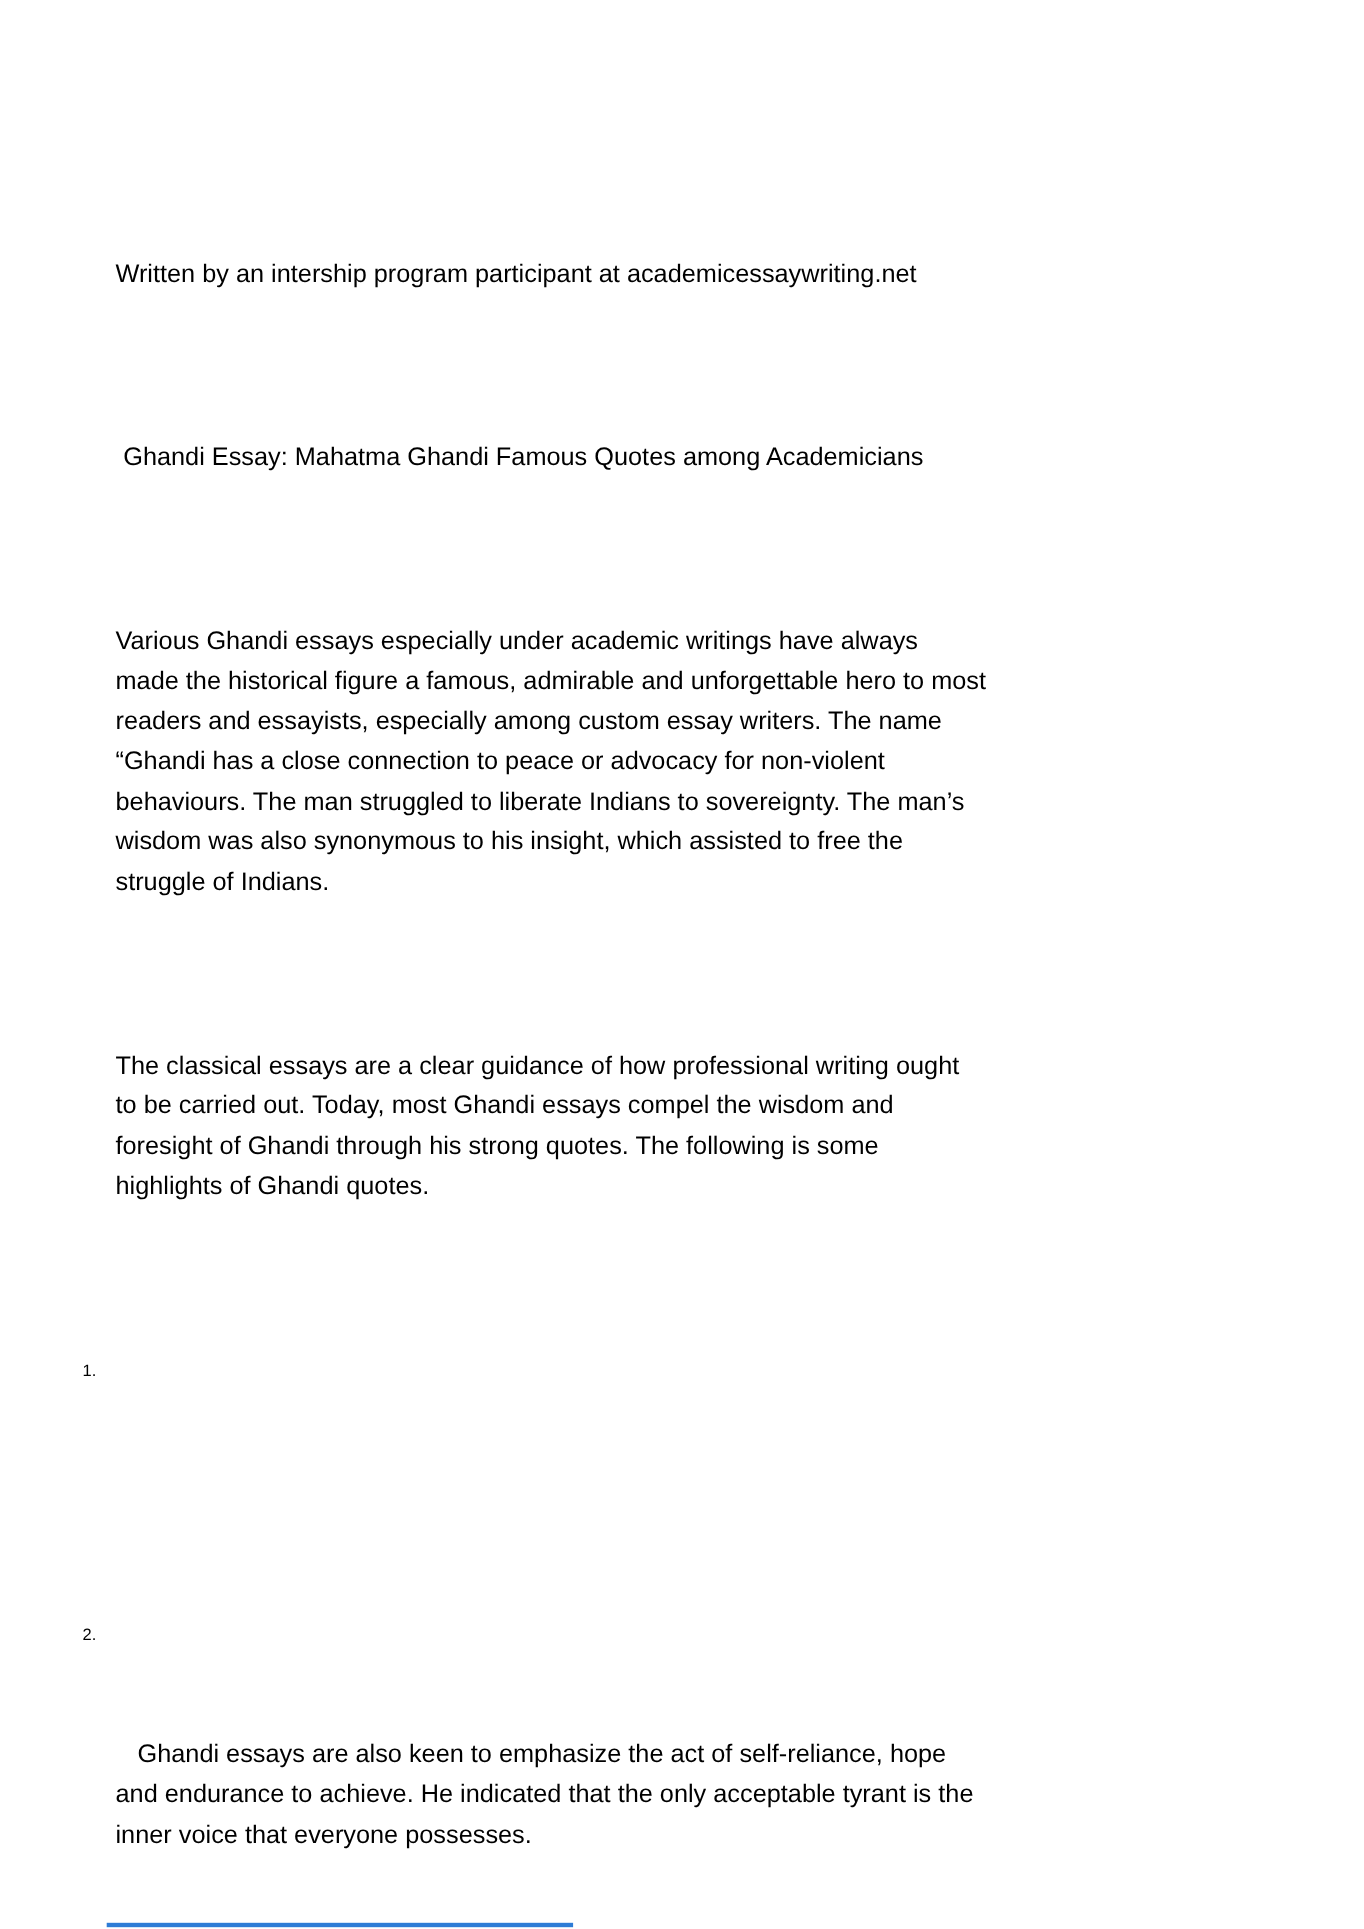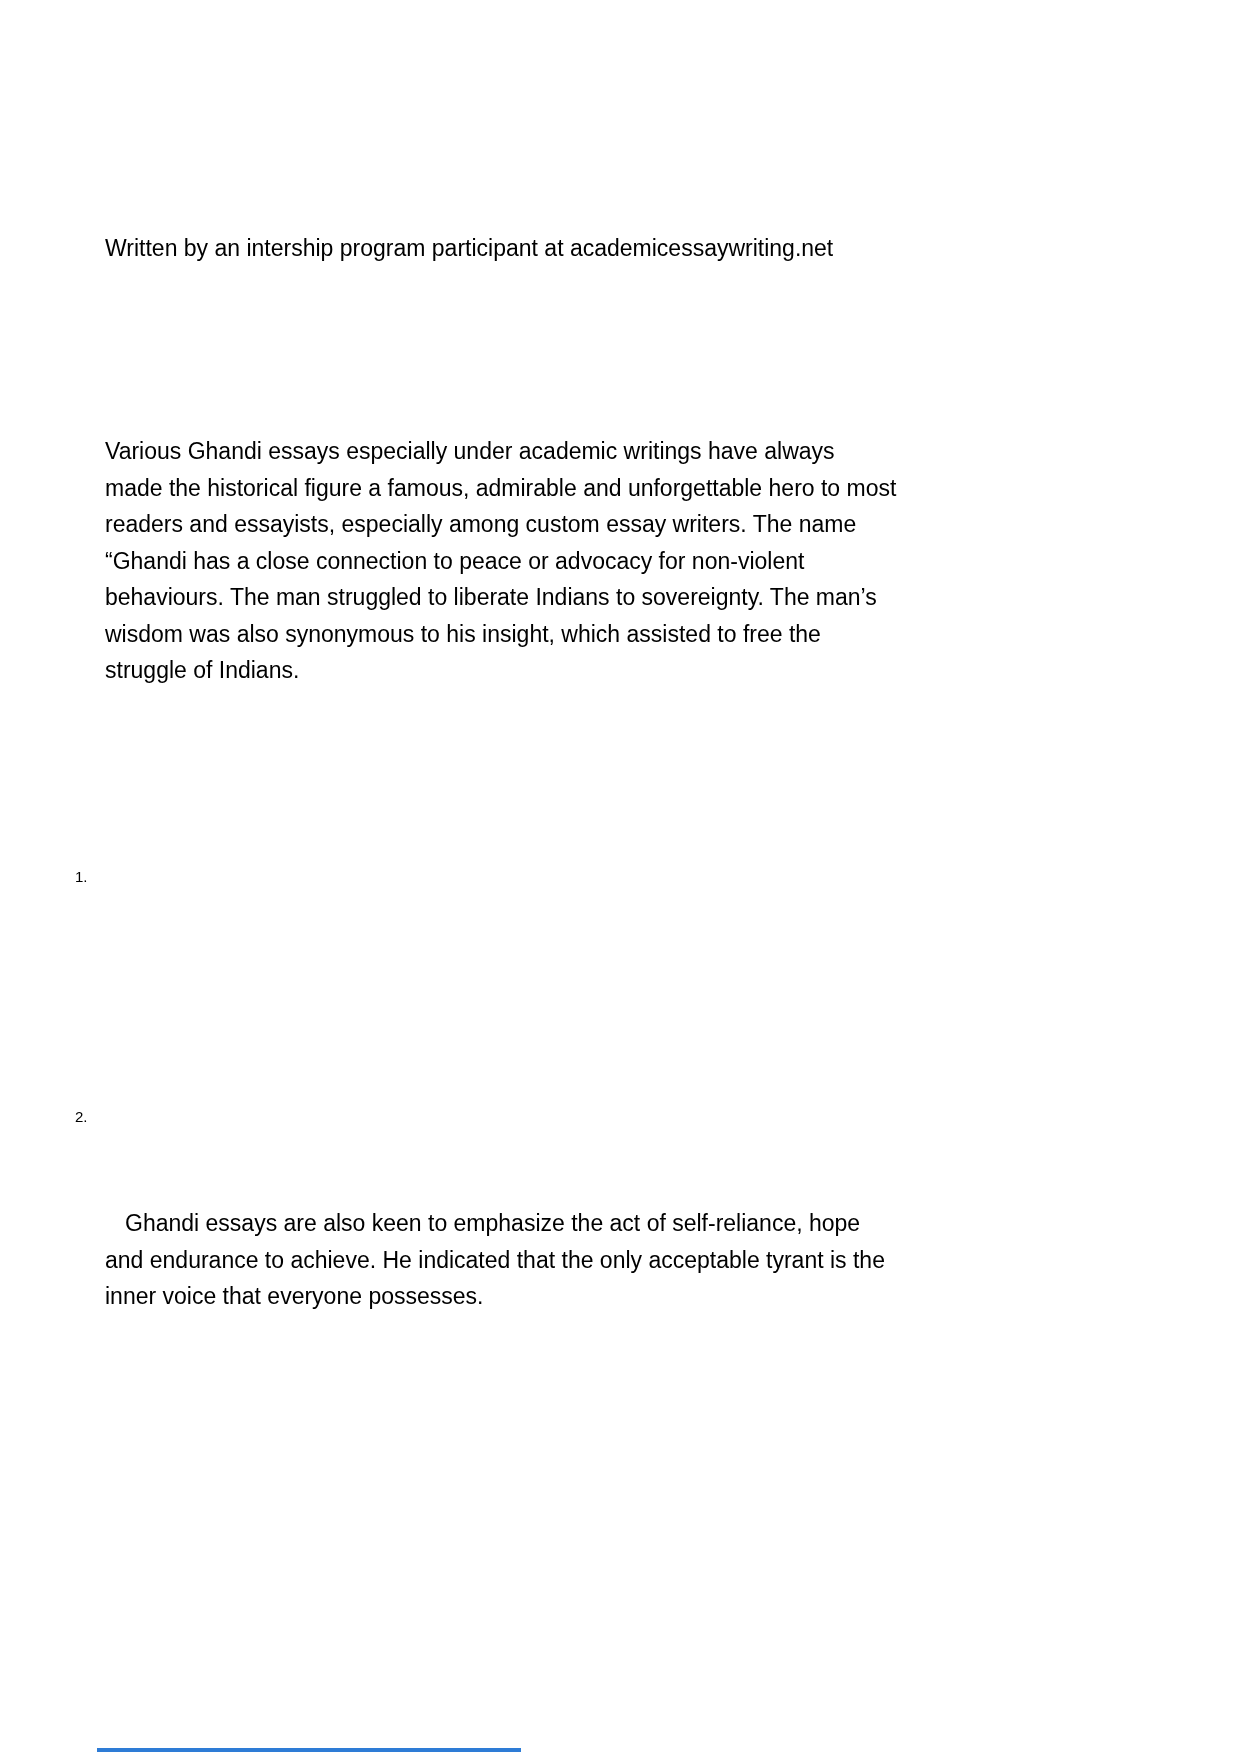--- a/index.html
+++ b/index.html
@@ -56,29 +56,34 @@
   }
 </style>
 </head>
 <body>
 
 <div class="page" style="background: rgb(255, 255, 255); color: rgb(0, 0, 0);">
   <div class="content">
 
     <div class="block">Written by an intership program participant at academicessaywriting.net</div>
 
+    <div class="block doc-title">Ghandi Essay: Mahatma Ghandi Famous Quotes among Academicians</div>
 
     <div class="block">Various Ghandi essays especially under academic writings have always
 made the historical figure a famous, admirable and unforgettable hero to most
 readers and essayists, especially among custom essay writers. The name
 “Ghandi has a close connection to peace or advocacy for non-violent
 behaviours. The man struggled to liberate Indians to sovereignty. The man’s
 wisdom was also synonymous to his insight, which assisted to free the
 struggle of Indians.</div>
 
+    <div class="block">The classical essays are a clear guidance of how professional writing ought
+to be carried out. Today, most Ghandi essays compel the wisdom and
+foresight of Ghandi through his strong quotes. The following is some
+highlights of Ghandi quotes.</div>
 
     <div class="list-item">
       <span class="list-number">1.</span>
     </div>
 
     <div class="list-item">
       <span class="list-number">2.</span>
       <div class="list-text">Ghandi essays are also keen to emphasize the act of self-reliance, hope
 and endurance to achieve. He indicated that the only acceptable tyrant is the
 inner voice that everyone possesses.</div>

